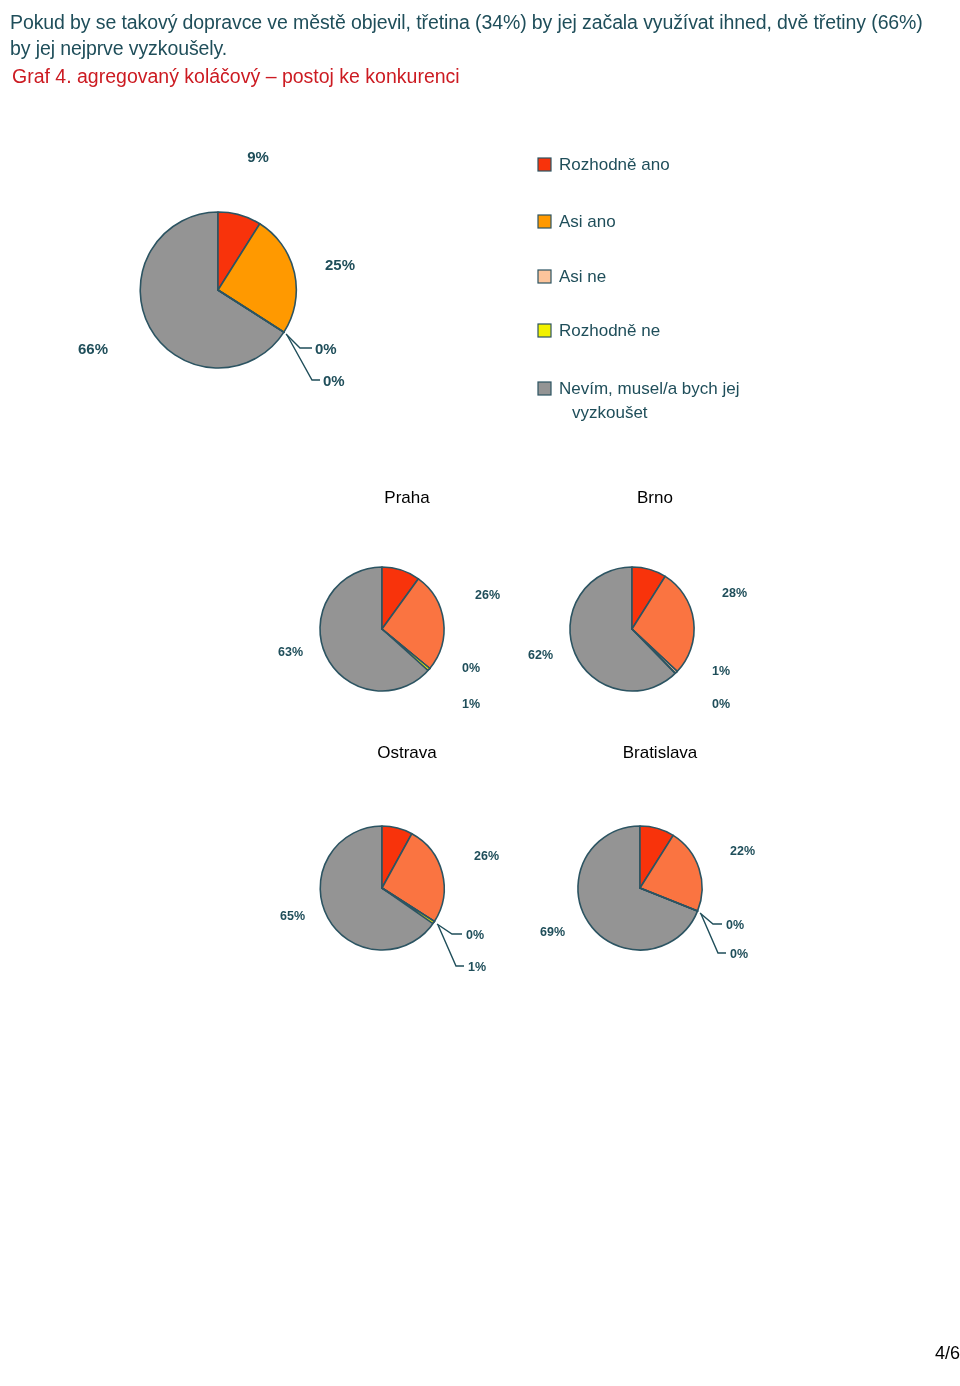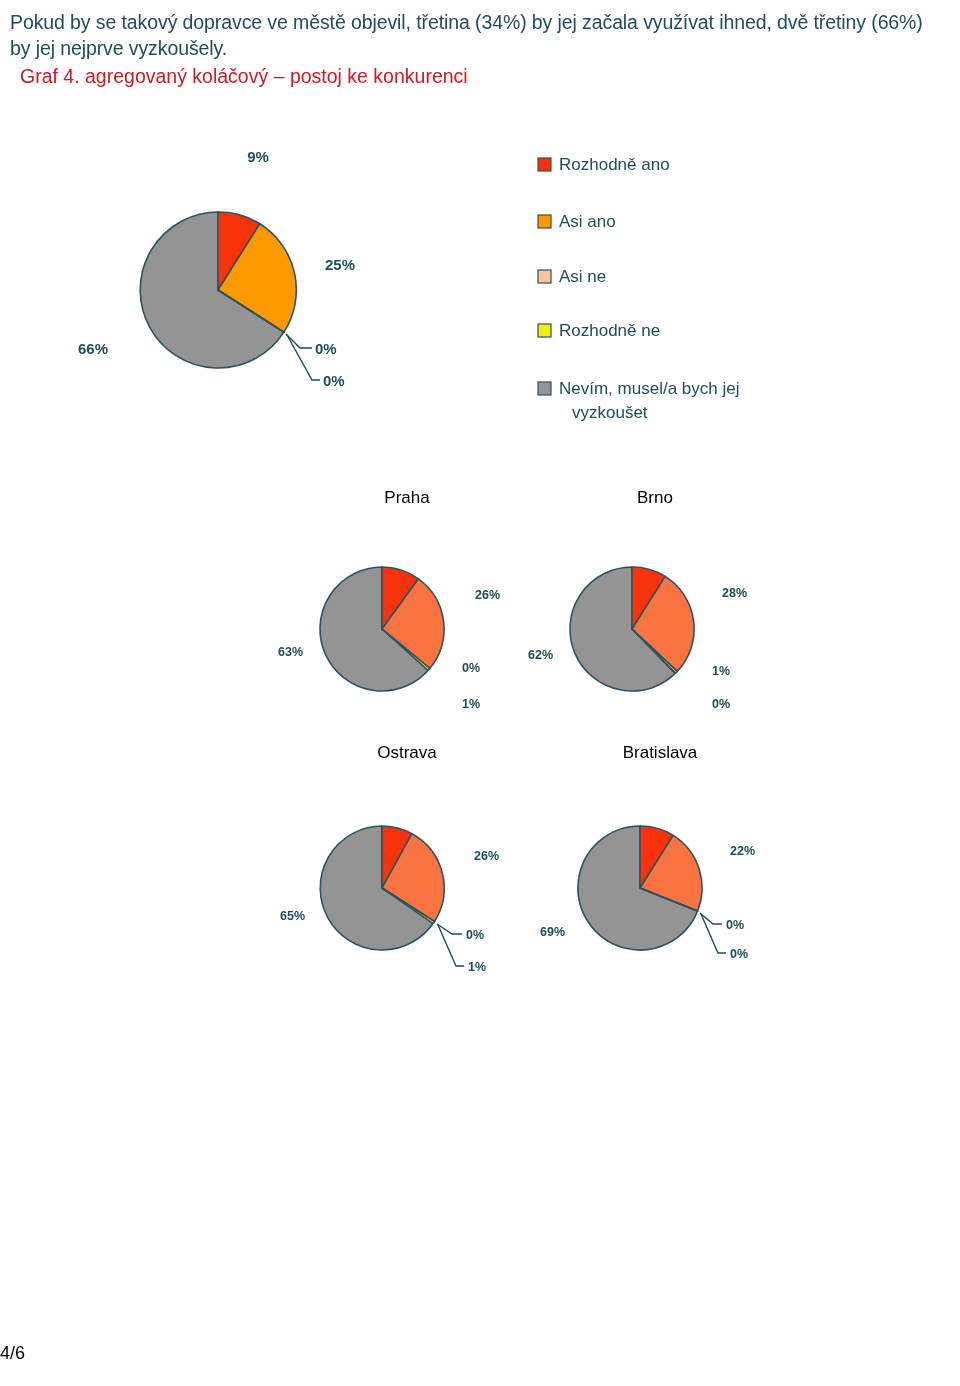--- a/index.html
+++ b/index.html
@@ -23,21 +23,21 @@
     width: 935px;
     font-size: 19.5px;
     line-height: 26px;
     color: #1F4E5A;
     letter-spacing: -0.1px;
   }
 
   
   #graph-caption {
     position: absolute;
-    left: 20px;
+    left: 12px;
     top: 63px;
     font-size: 19.5px;
     line-height: 26px;
     color: #CC1B22;
   }
 
   
   #chart-area {
     position: absolute;
     left: 0;
@@ -85,21 +85,21 @@
     stroke: #2C5462;
     stroke-width: 1.2;
   }
 
   
   #page-number {
     position: absolute;
     left: 0;
     top: 1343px;
     width: 960px;
-    text-align: left;
+    text-align: right;
     font-size: 18px;
     color: #000000;
   }
 </style>
 </head>
 <body>
 
 <div id="intro-paragraph">Pokud by se takový dopravce ve městě objevil, třetina (34%) by jej začala využívat ihned, dvě třetiny (66%) by jej nejprve vyzkoušely.</div>
 
 <div id="graph-caption">Graf 4. agregovaný koláčový – postoj ke konkurenci</div>

